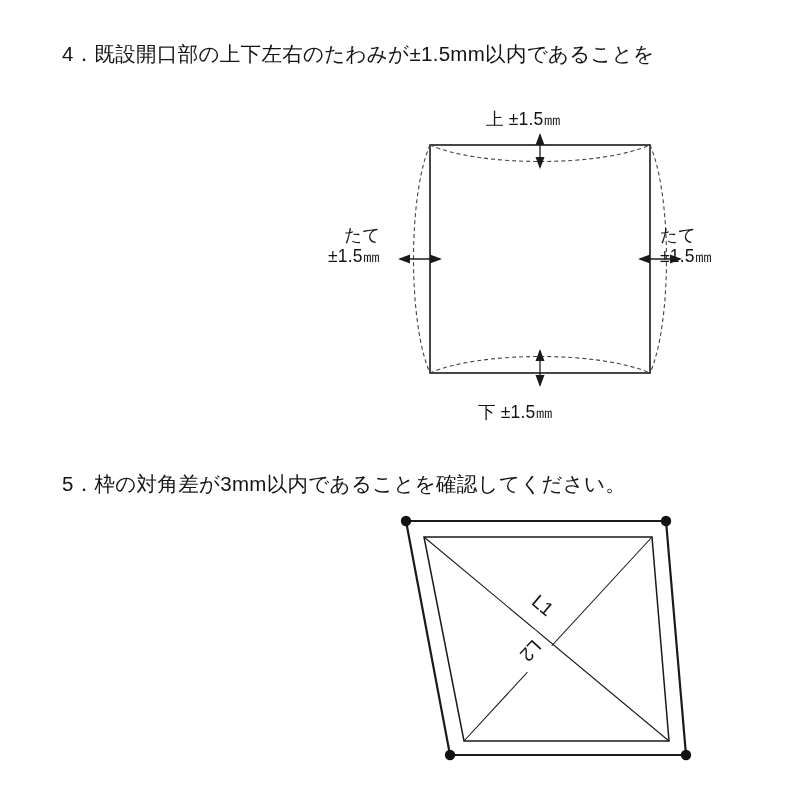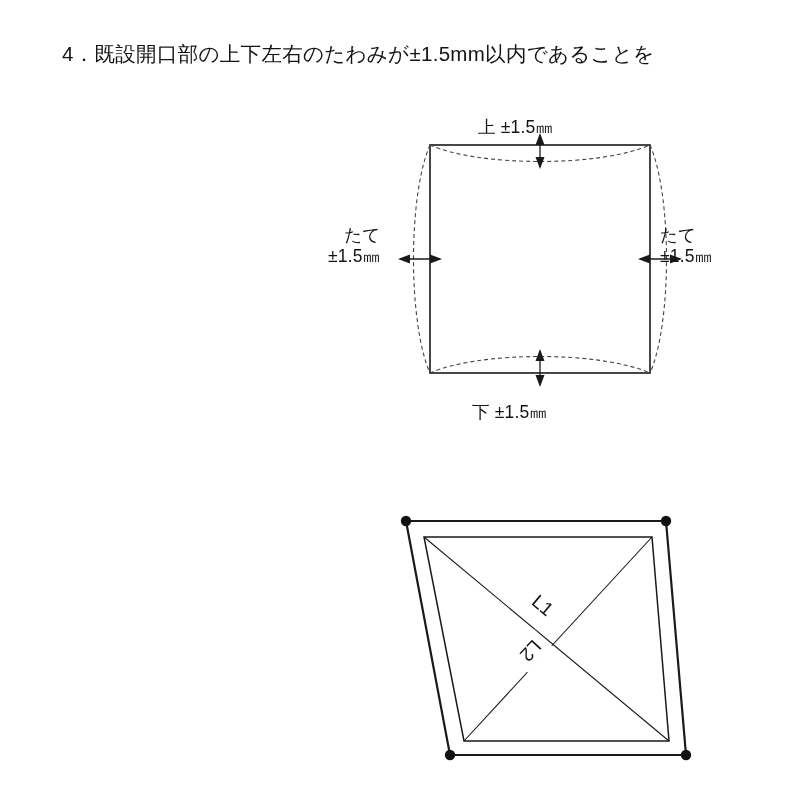--- a/index.html
+++ b/index.html
@@ -60,22 +60,22 @@
   }
   .fig1 svg { display: block; }
 
   .fig1-label {
     position: absolute;
     font-size: 17.5px;
     color: #141414;
     white-space: nowrap;
     letter-spacing: 0.2px;
   }
-  .lbl-top   { left: 158px; top: 2px; margin-top: 8px; }
-  .lbl-bottom{ left: 152px; top: 295px; }
+  .lbl-top   { left: 166px; top: 2px; }
+  .lbl-bottom{ left: 158px; top: 295px; }
   .lbl-left  {
     left: 8px; top: 120px;
     text-align: right;
     line-height: 1.18;
   }
   .lbl-right {
     left: 340px; top: 120px;
     text-align: left;
     line-height: 1.18;
   }
@@ -131,20 +131,23 @@
     <div class="fig1-label lbl-left">
       <div>たて</div>
       <div>±1.5㎜</div>
     </div>
     <div class="fig1-label lbl-right">
       <div>たて</div>
       <div>±1.5㎜</div>
     </div>
   </div>
 
+  <div class="section-5-text">
+    <span>5．</span><span>枠の対角差が3mm以内であることを確認してください。</span>
+  </div>
 
   <div class="fig2">
     <svg width="330" height="270" viewBox="0 0 330 270" xmlns="http://www.w3.org/2000/svg">
 
       <polygon points="26,16 286,16 306,250 70,250" fill="none" stroke="#1a1a1a" stroke-width="2.2"></polygon>
 
       <polygon points="44,32 272,32 289,236 84,236" fill="none" stroke="#1a1a1a" stroke-width="1.5"></polygon>
 
       <line x1="44" y1="32" x2="289" y2="236" stroke="#1a1a1a" stroke-width="1.1"></line>
       <line x1="272" y1="32" x2="84" y2="236" stroke="#1a1a1a" stroke-width="1.1"></line>

